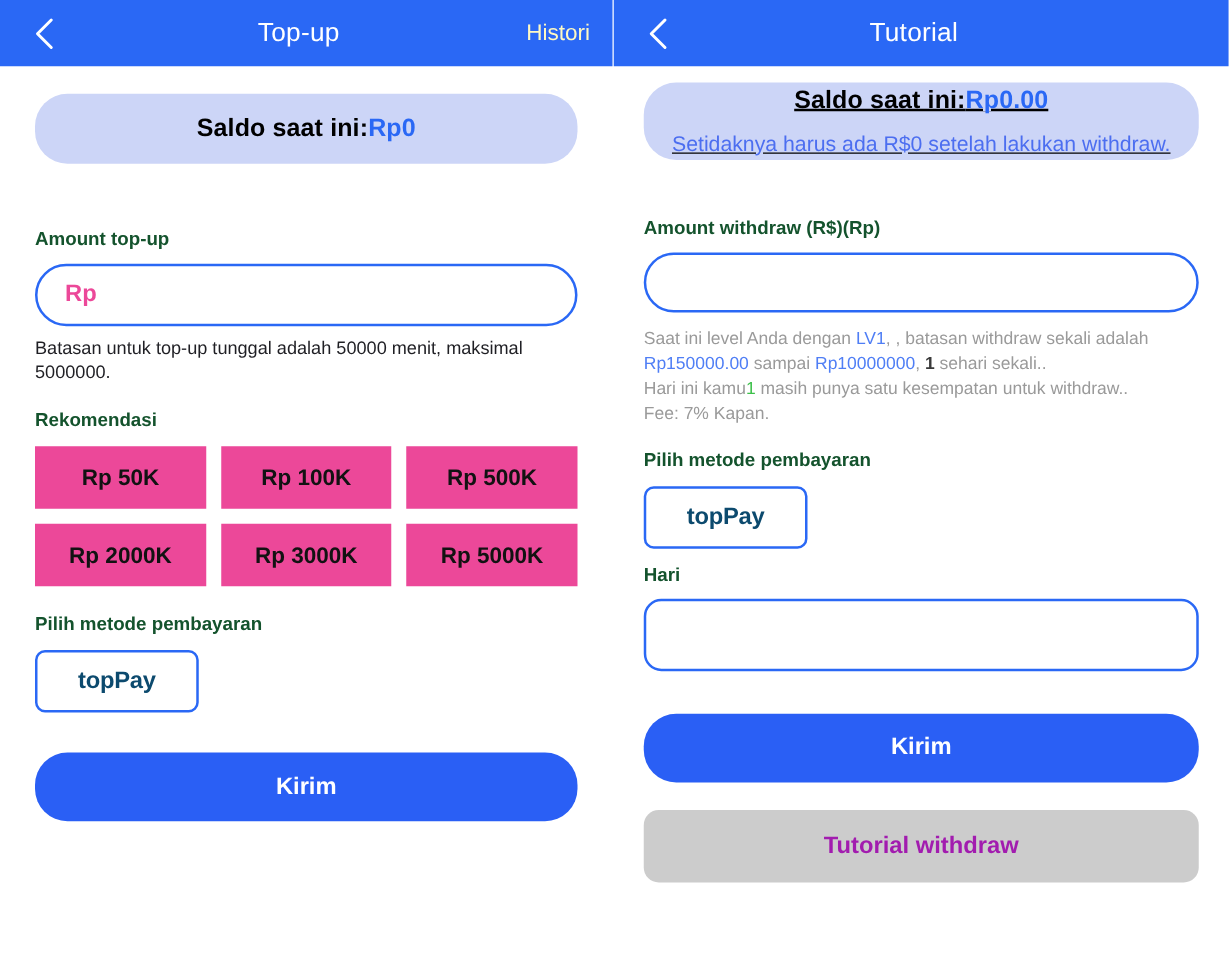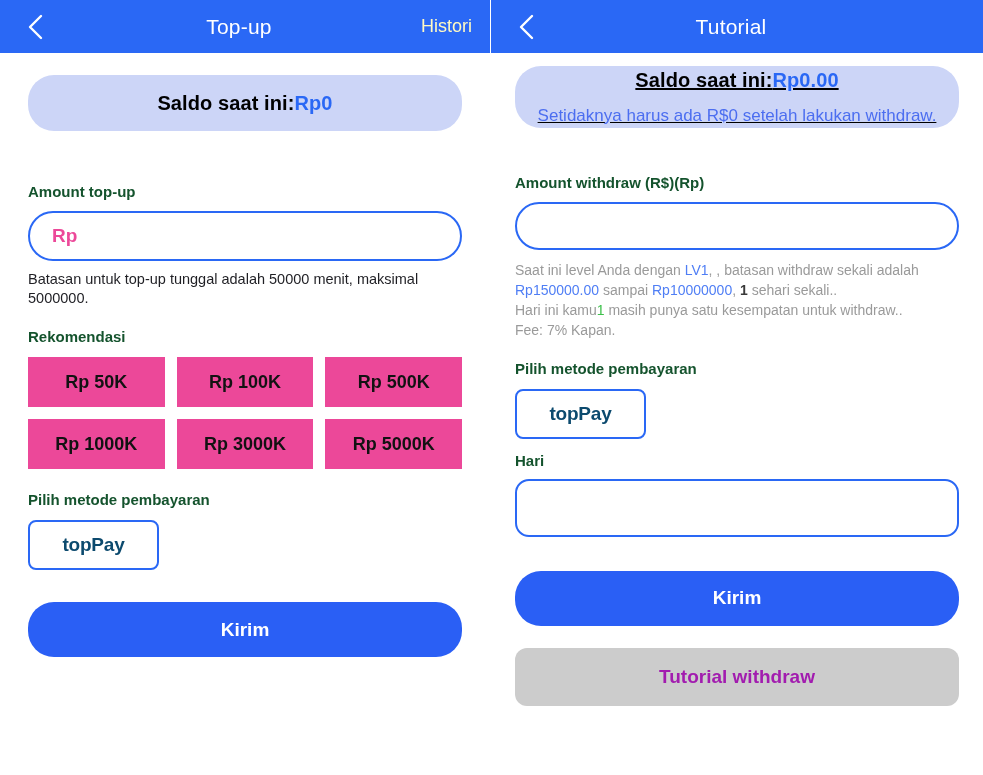--- a/index.html
+++ b/index.html
@@ -236,21 +236,21 @@
       </div>
 
       <div class="hint">Batasan untuk top-up tunggal adalah 50000 menit, maksimal 5000000.</div>
 
       <div class="section-label lbl-rekomendasi">Rekomendasi</div>
 
       <div class="chips">
         <div class="chip">Rp 50K</div>
         <div class="chip">Rp 100K</div>
         <div class="chip">Rp 500K</div>
-        <div class="chip">Rp 1000K</div>
+        <div class="chip">Rp 2000K</div>
         <div class="chip">Rp 3000K</div>
         <div class="chip">Rp 5000K</div>
       </div>
 
       <div class="section-label lbl-metode-left">Pilih metode pembayaran</div>
 
       <div class="paymethod">
         <span>topPay</span>
       </div>
 

